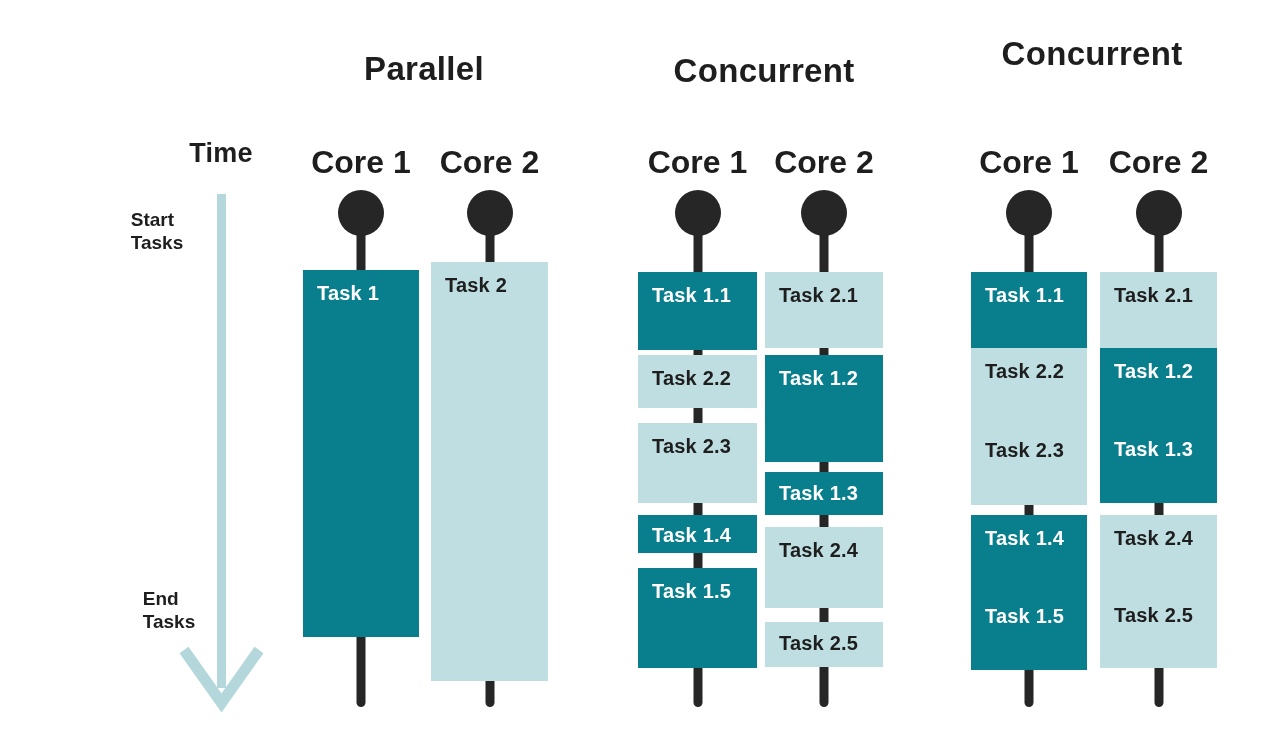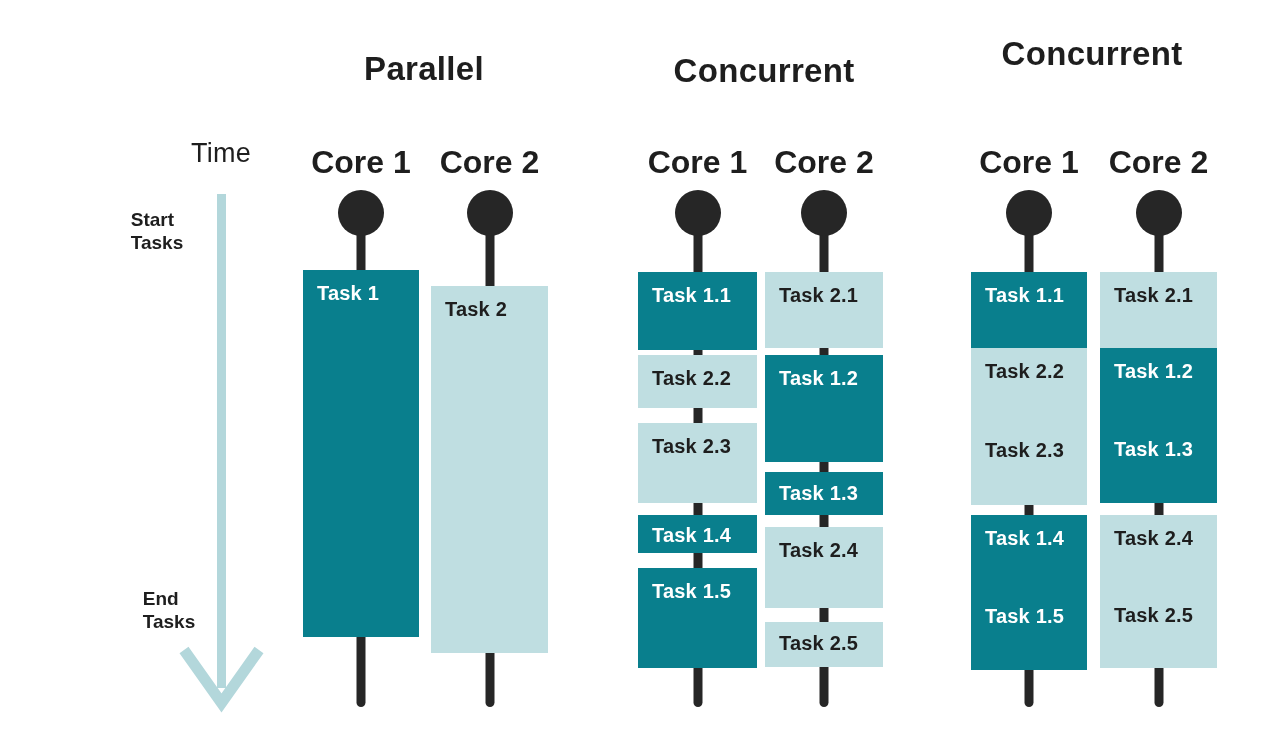--- a/index.html
+++ b/index.html
@@ -5,21 +5,21 @@
   html,body{margin:0;padding:0;background:#fff;}
   .canvas{
     position:relative;width:1280px;height:755px;background:#fff;overflow:hidden;
     font-family:"Liberation Sans","DejaVu Sans",sans-serif;color:var(--text-dark,#1e1e1e);
   }
   .section-title{
     position:absolute;transform:translateX(-50%);text-align:right;white-space:nowrap;
     font-size:33px;font-weight:bold;letter-spacing:.3px;line-height:39px;color:var(--text-dark,#1e1e1e);
   }
   .time-title{
-    position:absolute;transform:translateX(-50%);font-size:27px;font-weight:normal;
+    position:absolute;transform:translateX(-50%);font-size:27px;font-weight:bold;
     letter-spacing:.3px;white-space:nowrap;color:var(--text-dark,#1e1e1e);
   }
   .axis-label{
     position:absolute;transform:translateX(-50%);
     font-size:19px;font-weight:bold;line-height:23px;white-space:nowrap;color:var(--text-dark,#1e1e1e);
   }
   .time-arrow{position:absolute;}
   .column{position:absolute;top:0;height:755px;}
   .core-header{
     position:absolute;top:144px;left:50%;transform:translateX(-50%);
@@ -79,21 +79,21 @@
     <div class="core-line"></div>
     <div class="core-dot"></div>
     <div class="task-box dark" style="top:270px;height:367px">
       <span class="task-label">Task 1</span>
     </div>
   </div>
   <div class="column" style="left:431px;width:117px">
     <div class="core-header">Core 2</div>
     <div class="core-line"></div>
     <div class="core-dot"></div>
-    <div class="task-box light" style="top:286px;height:367px">
+    <div class="task-box light" style="top:262px;height:419px">
       <span class="task-label">Task 2</span>
     </div>
   </div>
 
   <div class="column" style="left:638px;width:119px">
     <div class="core-header">Core 1</div>
     <div class="core-line"></div>
     <div class="core-dot"></div>
     <div class="task-box dark" style="top:272px;height:78px">
       <span class="task-label">Task 1.1</span>

